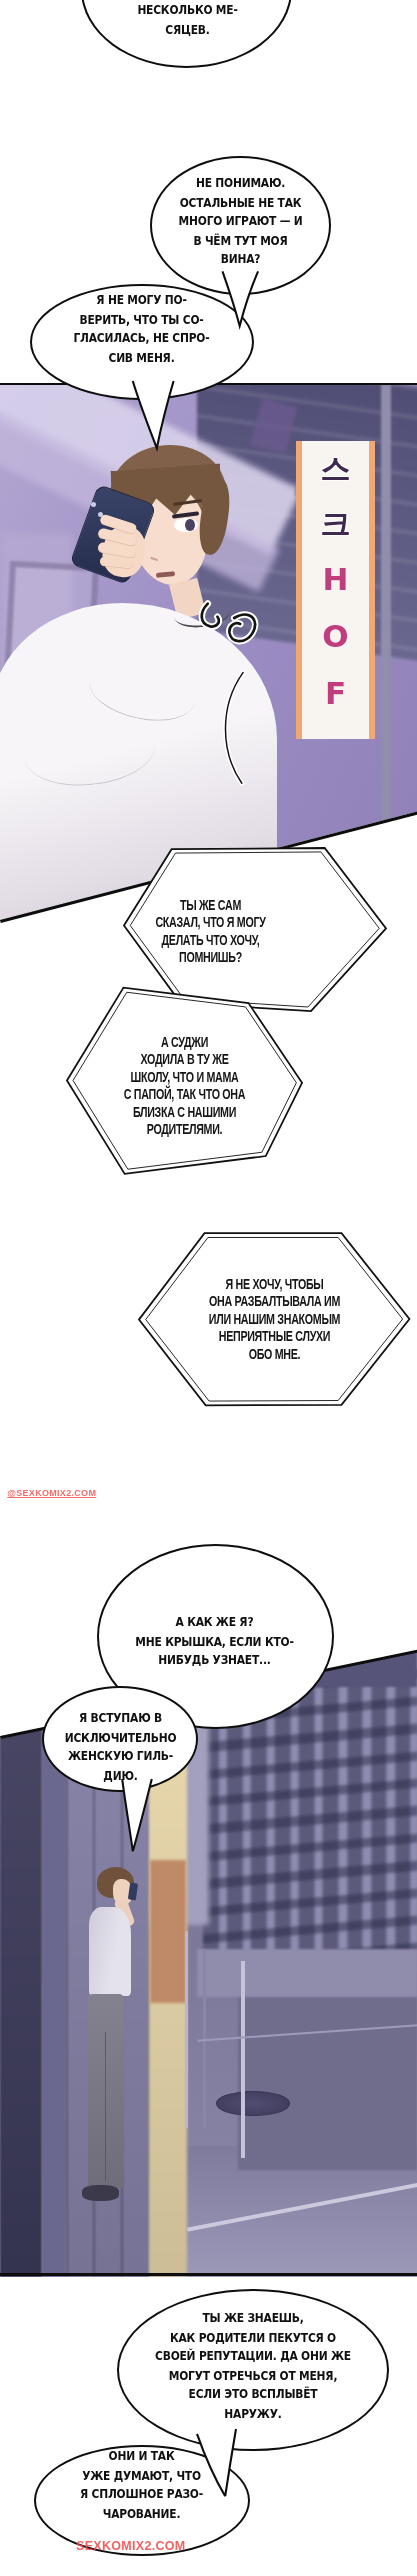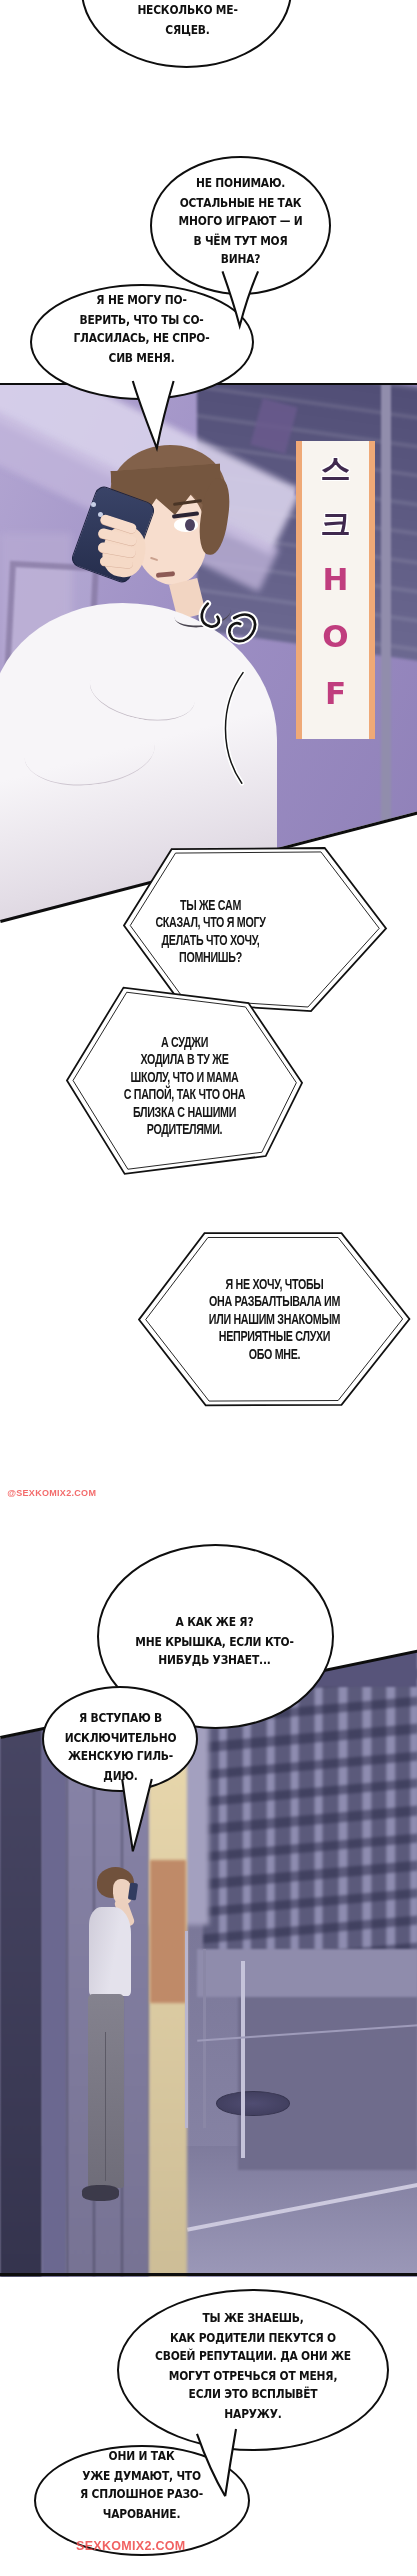--- a/index.html
+++ b/index.html
@@ -177,21 +177,21 @@
   <svg class="abs" style="left:133px;top:1227px;z-index:22;" width="283" height="184" viewBox="0 0 475 308">
     <polygon points="10,155 120,10 350,10 464,154 350,298 122,299" fill="#fff" stroke="#111" stroke-width="3"></polygon>
     <polygon points="10,155 120,10 350,10 464,154 350,298 122,299" fill="none" stroke="#111" stroke-width="1.6" transform="translate(236 154) scale(0.95) translate(-236 -154)"></polygon>
   </svg>
   <div class="abs htext" style="left:185px;top:1275px;width:179px;z-index:24;">Я НЕ ХОЧУ, ЧТОБЫ
 ОНА РАЗБАЛТЫВАЛА ИМ
 ИЛИ НАШИМ ЗНАКОМЫМ
 НЕПРИЯТНЫЕ СЛУХИ
 ОБО МНЕ.</div>
 
-  <div class="abs wm" style="left:7.2px;top:1488px;color:#f25b5b;opacity:.9;z-index:40;">@SEXKOMIX2.COM</div>
+  <div class="abs wm" style="left:7.2px;top:1488px;color:#f25b5b;opacity:.9;z-index:40;text-decoration:underline;">@SEXKOMIX2.COM</div>
 
   <div class="abs ellipse" style="left:97px;top:1544px;width:237px;height:185px;z-index:30;"></div>
   <div class="abs ctext" style="left:122px;top:1613px;width:185px;z-index:34;">А КАК ЖЕ Я?
 МНЕ КРЫШКА, ЕСЛИ КТО-
 НИБУДЬ УЗНАЕТ...</div>
 
   <div class="abs ellipse" style="left:42px;top:1686px;width:156px;height:106px;z-index:31;"></div>
   <svg class="abs" style="left:110px;top:1779px;z-index:32;" width="51" height="77" viewBox="0 0 85 130">
     <path d="M 20 0 C 26 45 32 80 38 122 C 50 80 60 40 70 0 Z" fill="#fff"></path>
     <path d="M 20 0 C 26 45 32 80 38 122 C 50 80 60 40 70 0" fill="none" stroke="#0e0e0e" stroke-width="3.5"></path>

